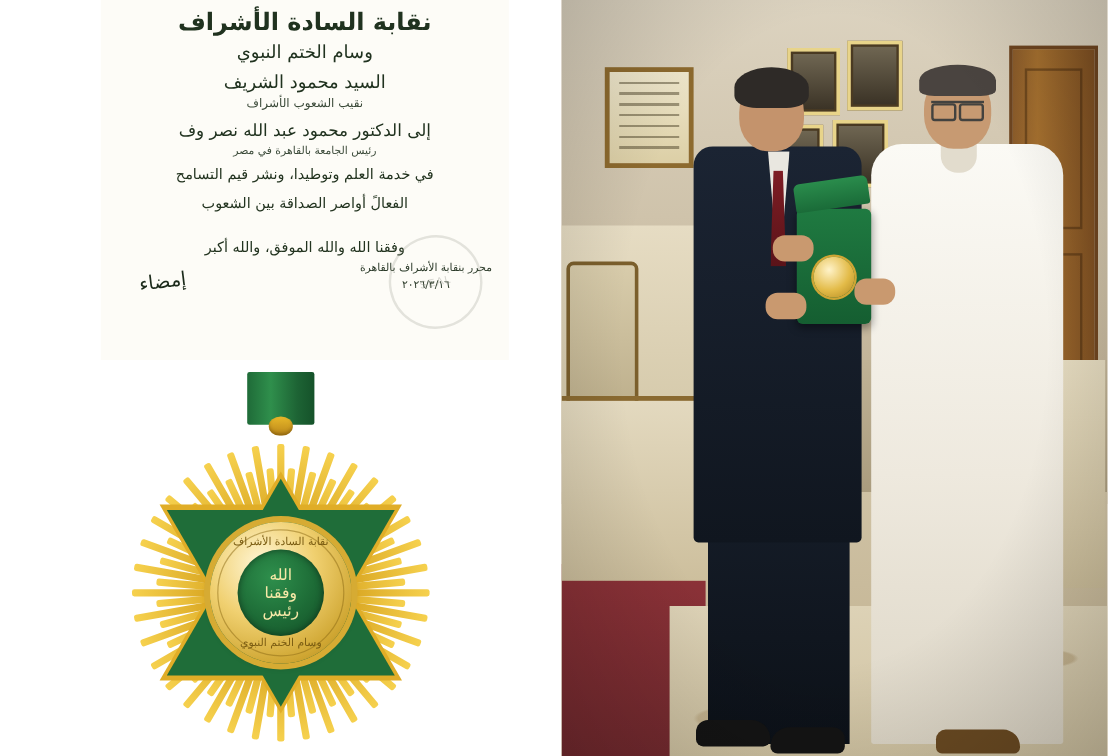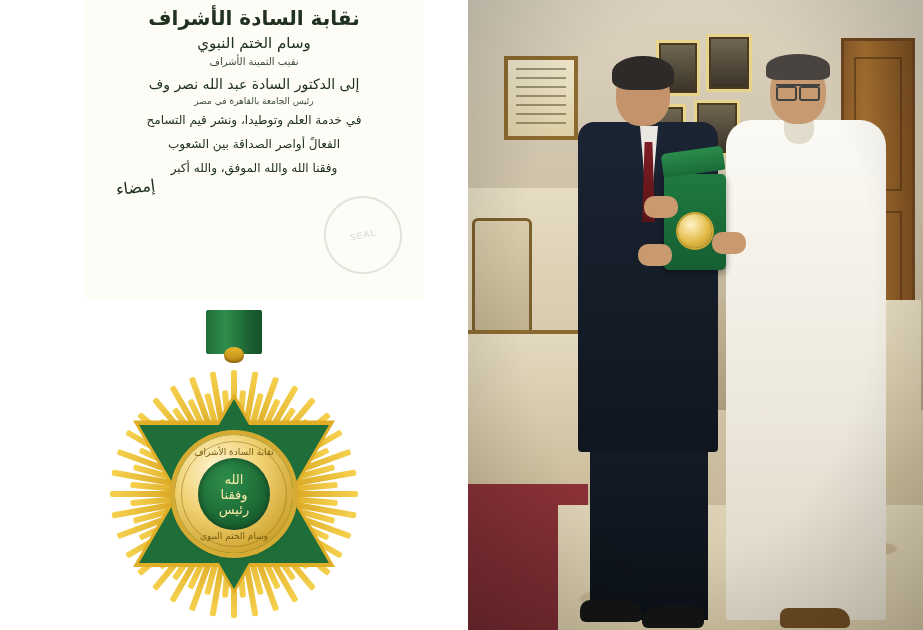--- a/index.html
+++ b/index.html
@@ -67,21 +67,21 @@
     font-size: 12px;
     line-height: 19px;
     margin-top: 5px;
     color: #22331f;
     text-align: center;
     font-family: "DejaVu Sans", sans-serif;
     direction: rtl;
   }
   .cert-closing {
     font-size: 12px;
-    margin-top: 7px;
+    margin-top: 20px;
     color: #22331f;
     font-family: "DejaVu Sans", sans-serif;
   }
   .cert-footer-row {
     margin-top: 4px;
     width: 100%;
     display: flex;
     flex-direction: row-reverse;
     justify-content: space-between;
     align-items: flex-end;
@@ -496,28 +496,33 @@
 <body>
 
 <div class="composite">
 
   <div class="left-panel">
 
     <div class="certificate">
       <div class="cert-inner">
         <div class="cert-line cert-l1">نقابة السادة الأشراف</div>
         <div class="cert-line cert-l2">وسام الختم النبوي</div>
-        <div class="cert-line cert-l4">نقيب الثمينة الأشراف</div>
-        <div class="cert-line cert-l5">إلى الدكتور السادة عبد الله نصر وف</div>
+        <div class="cert-line cert-l3">السيد محمود الشريف</div>
+        <div class="cert-line cert-l4">نقيب الشعوب الأشراف</div>
+        <div class="cert-line cert-l5">إلى الدكتور محمود عبد الله نصر وف</div>
         <div class="cert-line cert-l6">رئيس الجامعة بالقاهرة في مصر</div>
         <div class="cert-body">في خدمة العلم وتوطيدا، ونشر قيم التسامح</div>
         <div class="cert-body">الفعالً أواصر الصداقة بين الشعوب</div>
         <div class="cert-closing">وفقنا الله والله الموفق، والله أكبر</div>
         <div class="cert-footer-row">
           <div class="cert-sign">إمضاء</div>
+          <div class="cert-issuer">
+            <div>محرر بنقابة الأشراف بالقاهرة</div>
+            <div>٢٠٢٦/٣/١٦</div>
+          </div>
         </div>
       </div>
       <div class="cert-watermark">SEAL</div>
     </div>
 
     <div class="medal-area">
       <div class="ribbon"></div>
 
       <div class="starburst">
         <div class="rays" id="rays">

